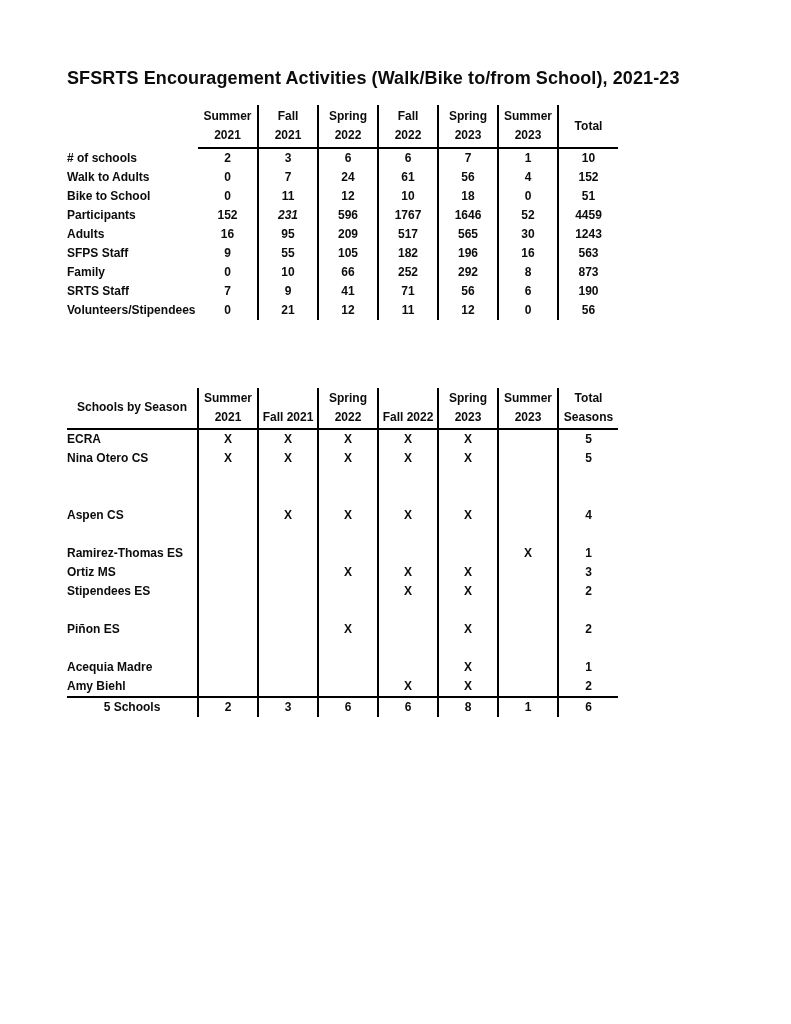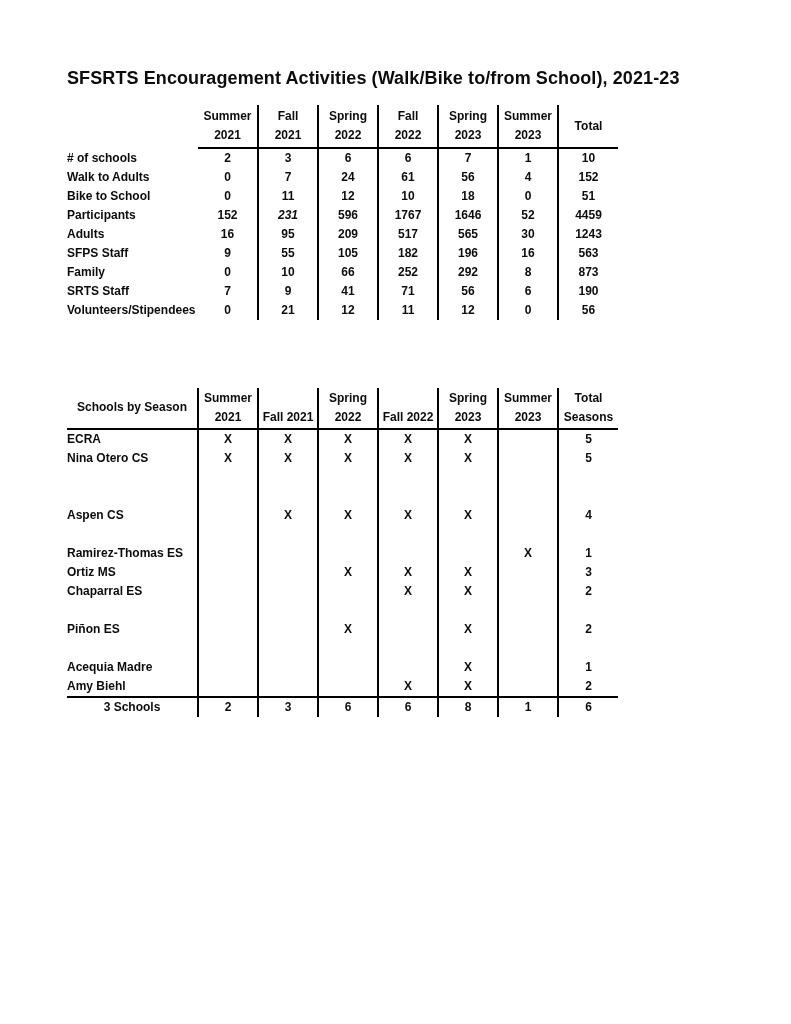--- a/index.html
+++ b/index.html
@@ -300,21 +300,21 @@
         <td class="lbl">Ortiz MS</td>
         <td class="num vl"></td>
         <td class="num vl"></td>
         <td class="num vl">X</td>
         <td class="num vl">X</td>
         <td class="num vl">X</td>
         <td class="num vl"></td>
         <td class="num vl">3</td>
       </tr>
       <tr>
-        <td class="lbl">Chaparral ES</td>
+        <td class="lbl">Stipendees ES</td>
         <td class="num vl"></td>
         <td class="num vl"></td>
         <td class="num vl"></td>
         <td class="num vl">X</td>
         <td class="num vl">X</td>
         <td class="num vl"></td>
         <td class="num vl">2</td>
       </tr>
       <tr>
         <td class="lbl"></td>
@@ -360,21 +360,21 @@
         <td class="lbl">Amy Biehl</td>
         <td class="num vl"></td>
         <td class="num vl"></td>
         <td class="num vl"></td>
         <td class="num vl">X</td>
         <td class="num vl">X</td>
         <td class="num vl"></td>
         <td class="num vl">2</td>
       </tr>
       <tr>
-        <td class="ctr tt">3 Schools</td>
+        <td class="ctr tt">5 Schools</td>
         <td class="num vl tt">2</td>
         <td class="num vl tt">3</td>
         <td class="num vl tt">6</td>
         <td class="num vl tt">6</td>
         <td class="num vl tt">8</td>
         <td class="num vl tt">1</td>
         <td class="num vl tt">6</td>
       </tr>
     </tbody>
 </table>

